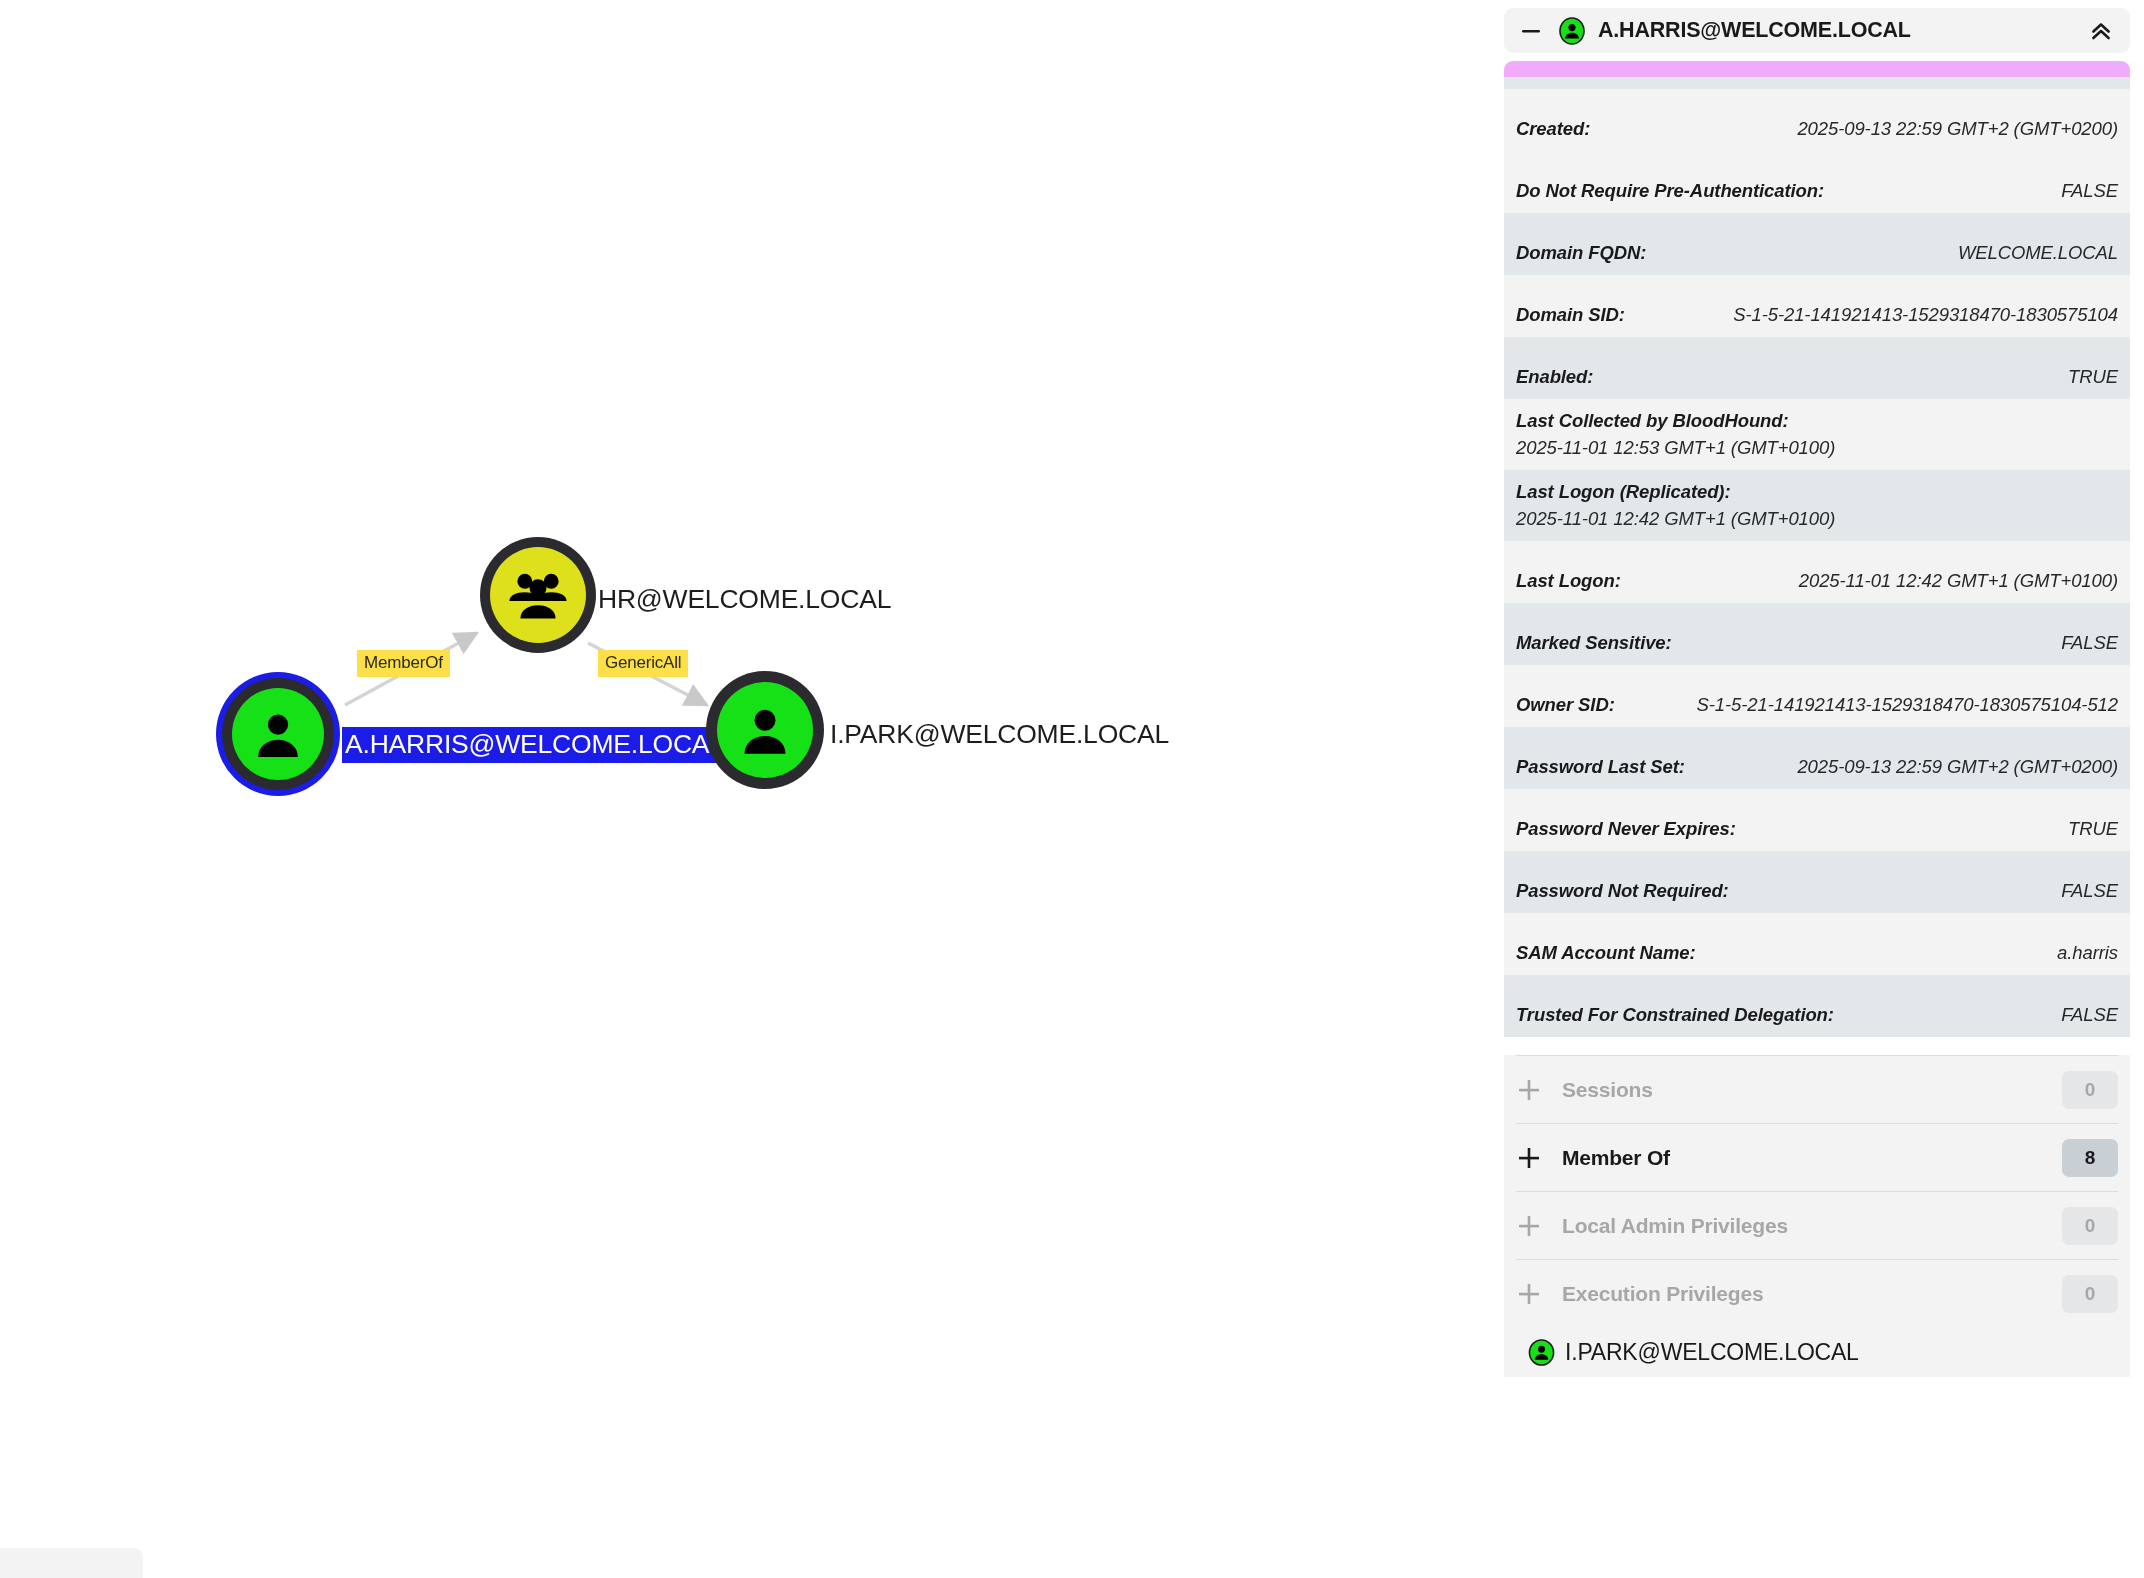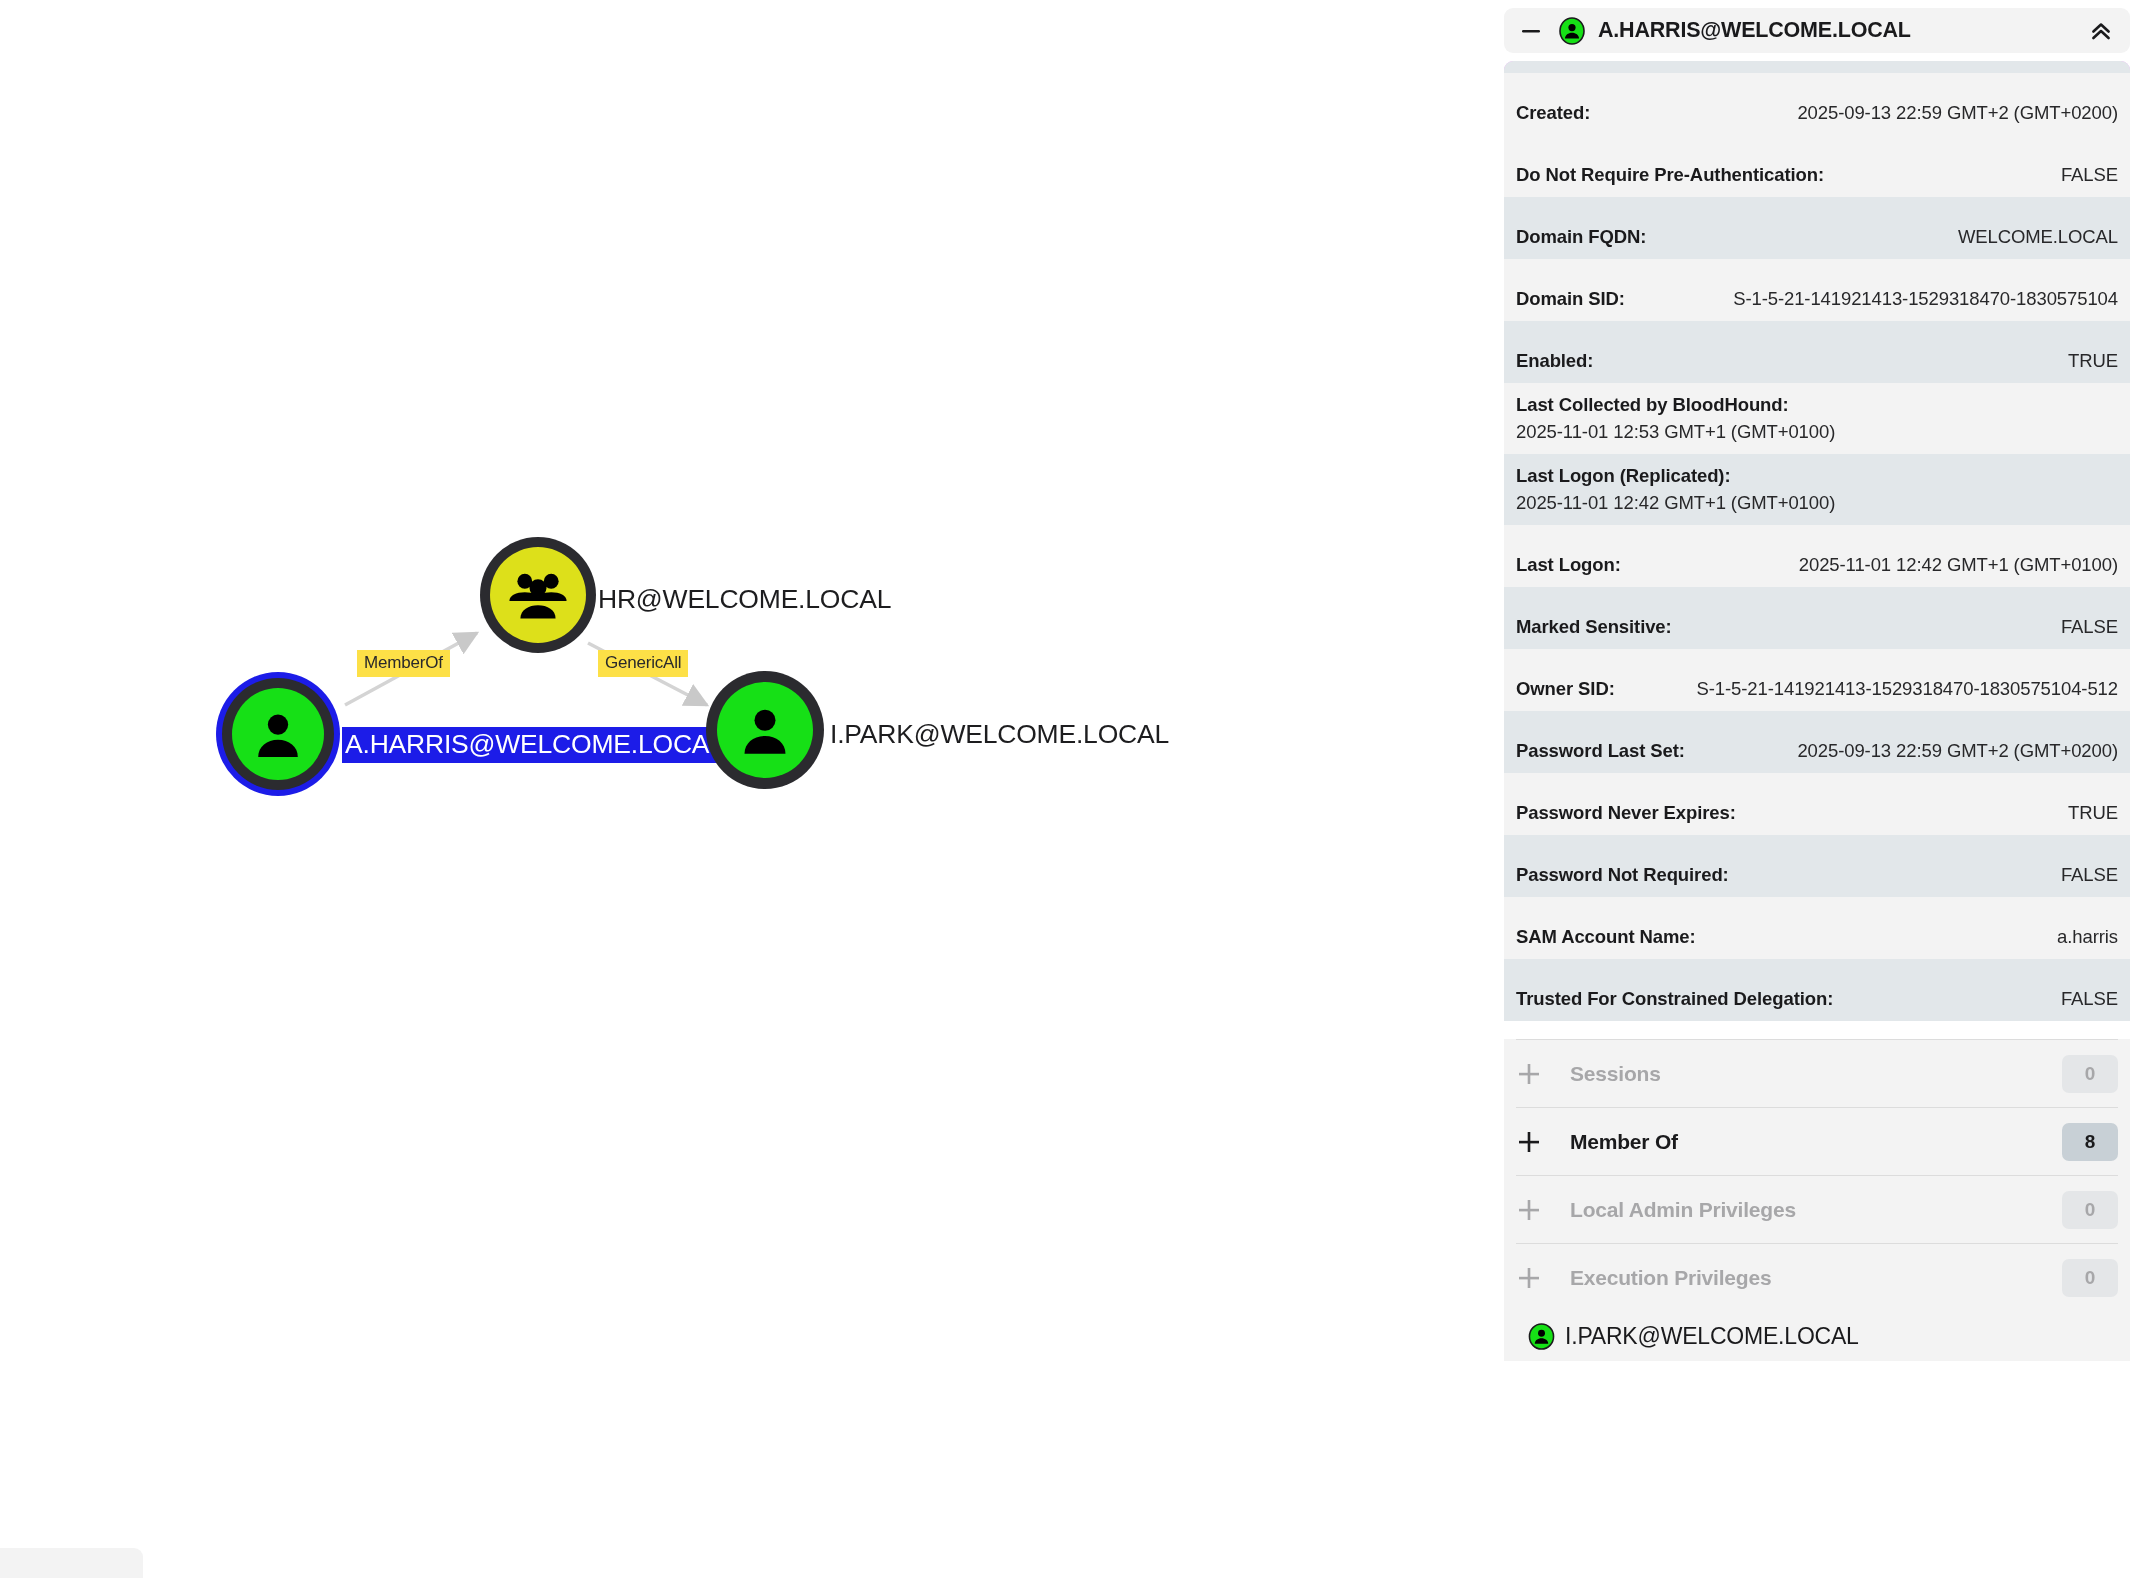--- a/index.html
+++ b/index.html
@@ -116,21 +116,22 @@
     position: absolute;
     left: 14px; right: 14px;
     top: 61px; bottom: 0;
     overflow: hidden;
   }
 
   .props-card {
     background: #f0abfc;
     border-radius: 9px 9px 0 0;
     overflow: hidden;
-    padding-top: 0;
+    padding-top: 16px;
+    font-style: italic;
   }
 
   .prop-row {
     display: flex; align-items: baseline;
     justify-content: space-between;
     gap: 16px;
     padding: 11px 12px 11px 12px;
     background: #f3f3f3;
   }
   .prop-row.alt { background: #e2e7ea; }
@@ -149,21 +150,20 @@
   .prop-row.stacked .prop-val {
     text-align: left; margin-top: 5px; white-space: normal;
   }
 
   
   .sections { background: #f3f3f3; padding: 0 12px 0 12px; }
   .section-row {
     display: flex; align-items: center;
     height: 68px;
     border-top: 1px solid #dcdcdc;
-    gap: 8px;
   }
   .section-row.first { border-top: none; margin-top: 18px; border-top: 1px solid #dcdcdc; }
   .sec-toggle {
     width: 26px; height: 26px; flex: 0 0 auto;
     display: flex; align-items: center; justify-content: center;
     margin-right: 20px;
   }
   .sec-label {
     font-size: 21px; font-weight: bold; color: #1a1a1c; letter-spacing: -0.2px;
   }

